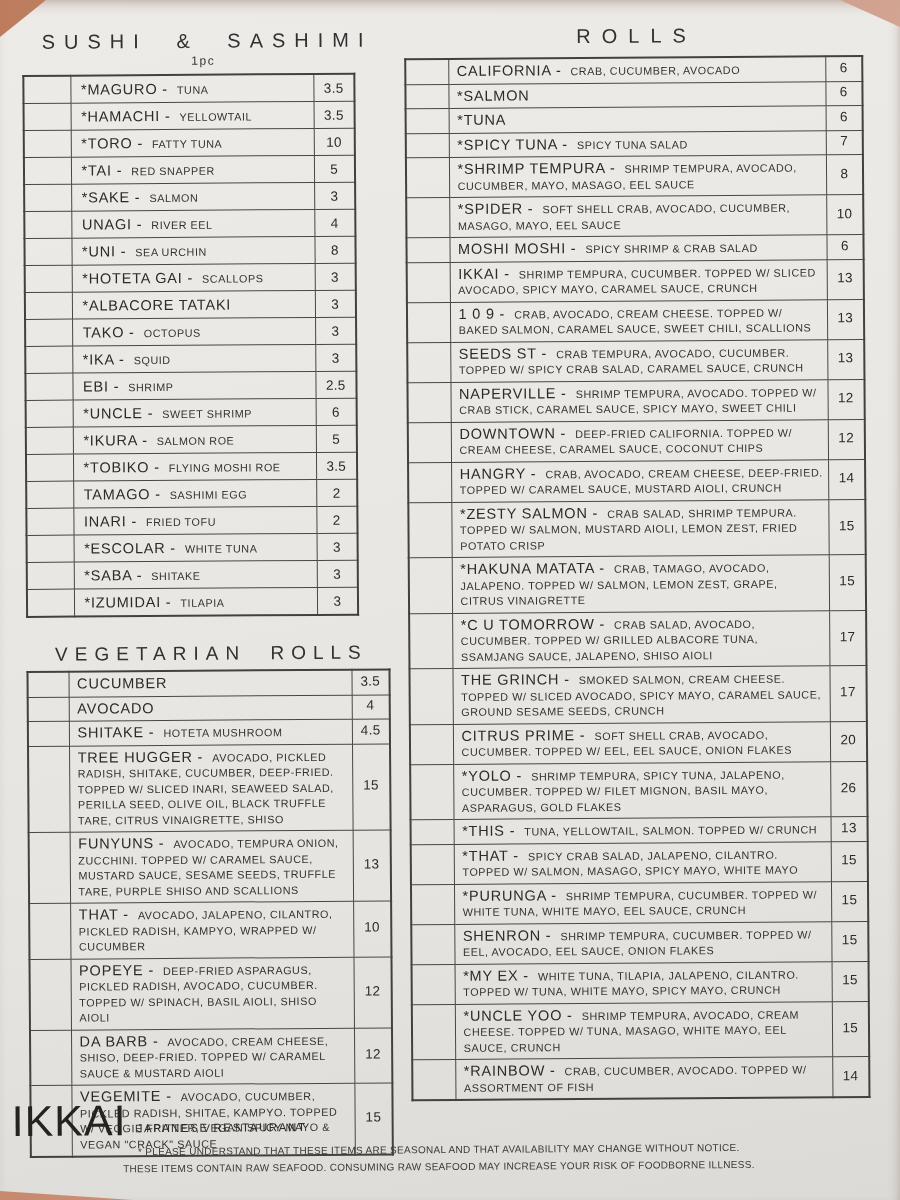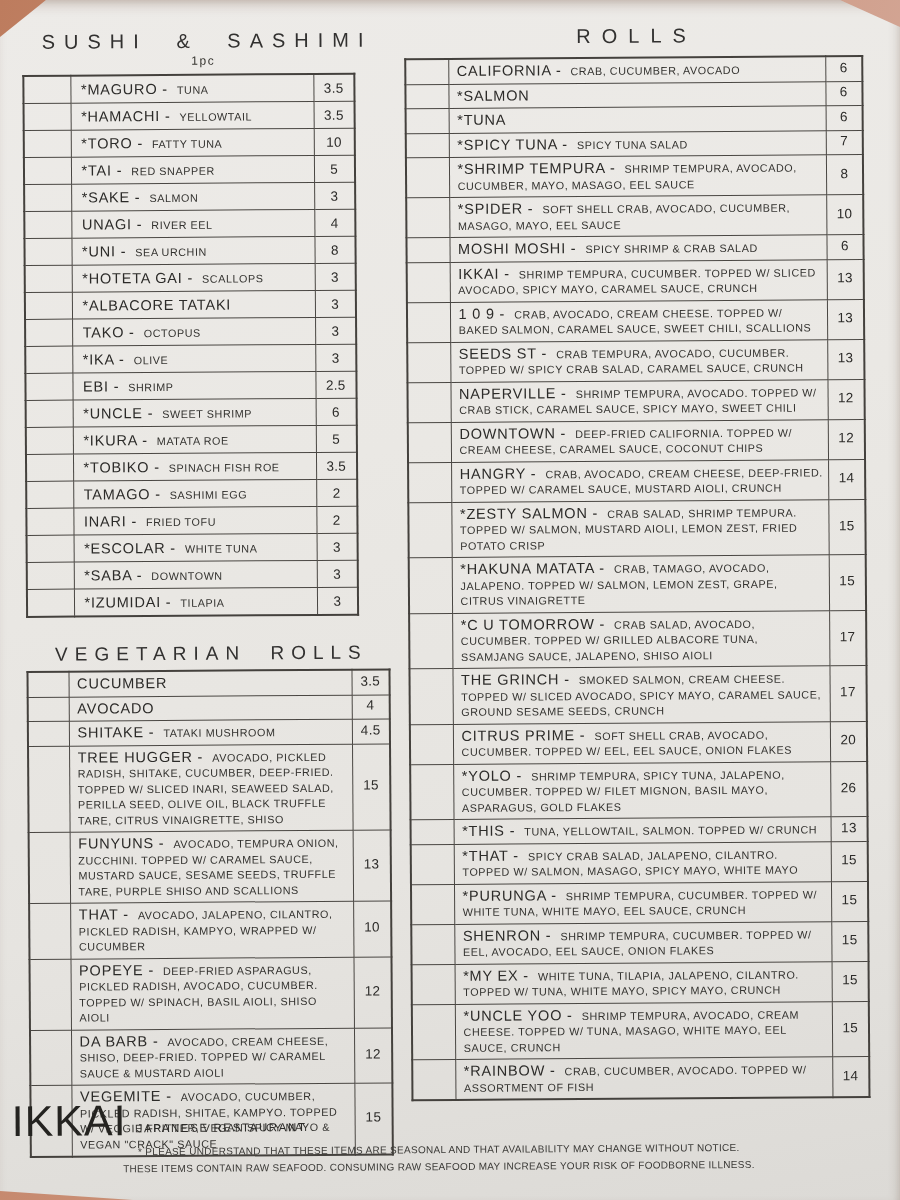--- a/index.html
+++ b/index.html
@@ -138,45 +138,45 @@
             </tr>
 
             <tr class="menu-row">
               <td class="cell-check"></td>
               <td class="cell-item"><span class="nm">TAKO -</span><span class="ds">OCTOPUS</span></td>
               <td class="cell-price">3</td>
             </tr>
 
             <tr class="menu-row">
               <td class="cell-check"></td>
-              <td class="cell-item"><span class="nm">*IKA -</span><span class="ds">OLIVE</span></td>
+              <td class="cell-item"><span class="nm">*IKA -</span><span class="ds">SQUID</span></td>
               <td class="cell-price">3</td>
             </tr>
 
             <tr class="menu-row">
               <td class="cell-check"></td>
               <td class="cell-item"><span class="nm">EBI -</span><span class="ds">SHRIMP</span></td>
               <td class="cell-price">2.5</td>
             </tr>
 
             <tr class="menu-row">
               <td class="cell-check"></td>
               <td class="cell-item"><span class="nm">*UNCLE -</span><span class="ds">SWEET SHRIMP</span></td>
               <td class="cell-price">6</td>
             </tr>
 
             <tr class="menu-row">
               <td class="cell-check"></td>
-              <td class="cell-item"><span class="nm">*IKURA -</span><span class="ds">MATATA ROE</span></td>
+              <td class="cell-item"><span class="nm">*IKURA -</span><span class="ds">SALMON ROE</span></td>
               <td class="cell-price">5</td>
             </tr>
 
             <tr class="menu-row">
               <td class="cell-check"></td>
-              <td class="cell-item"><span class="nm">*TOBIKO -</span><span class="ds">SPINACH FISH ROE</span></td>
+              <td class="cell-item"><span class="nm">*TOBIKO -</span><span class="ds">FLYING MOSHI ROE</span></td>
               <td class="cell-price">3.5</td>
             </tr>
 
             <tr class="menu-row">
               <td class="cell-check"></td>
               <td class="cell-item"><span class="nm">TAMAGO -</span><span class="ds">SASHIMI EGG</span></td>
               <td class="cell-price">2</td>
             </tr>
 
             <tr class="menu-row">
@@ -186,21 +186,21 @@
             </tr>
 
             <tr class="menu-row">
               <td class="cell-check"></td>
               <td class="cell-item"><span class="nm">*ESCOLAR -</span><span class="ds">WHITE TUNA</span></td>
               <td class="cell-price">3</td>
             </tr>
 
             <tr class="menu-row">
               <td class="cell-check"></td>
-              <td class="cell-item"><span class="nm">*SABA -</span><span class="ds">DOWNTOWN</span></td>
+              <td class="cell-item"><span class="nm">*SABA -</span><span class="ds">SHITAKE</span></td>
               <td class="cell-price">3</td>
             </tr>
 
             <tr class="menu-row">
               <td class="cell-check"></td>
               <td class="cell-item"><span class="nm">*IZUMIDAI -</span><span class="ds">TILAPIA</span></td>
               <td class="cell-price">3</td>
             </tr>
           </tbody>
       </table>
@@ -222,21 +222,21 @@
             </tr>
 
             <tr class="menu-row">
               <td class="cell-check"></td>
               <td class="cell-item"><span class="nm">AVOCADO</span><span class="ds"></span></td>
               <td class="cell-price">4</td>
             </tr>
 
             <tr class="menu-row">
               <td class="cell-check"></td>
-              <td class="cell-item"><span class="nm">SHITAKE -</span><span class="ds">TATAKI MUSHROOM</span></td>
+              <td class="cell-item"><span class="nm">SHITAKE -</span><span class="ds">HOTETA MUSHROOM</span></td>
               <td class="cell-price">4.5</td>
             </tr>
 
             <tr class="menu-row">
               <td class="cell-check"></td>
               <td class="cell-item"><span class="nm">TREE HUGGER -</span><span class="ds">AVOCADO, PICKLED RADISH, SHITAKE, CUCUMBER, DEEP-FRIED. TOPPED W/ SLICED INARI, SEAWEED SALAD, PERILLA SEED, OLIVE OIL, BLACK TRUFFLE TARE, CITRUS VINAIGRETTE, SHISO</span></td>
               <td class="cell-price">15</td>
             </tr>
 
             <tr class="menu-row">

